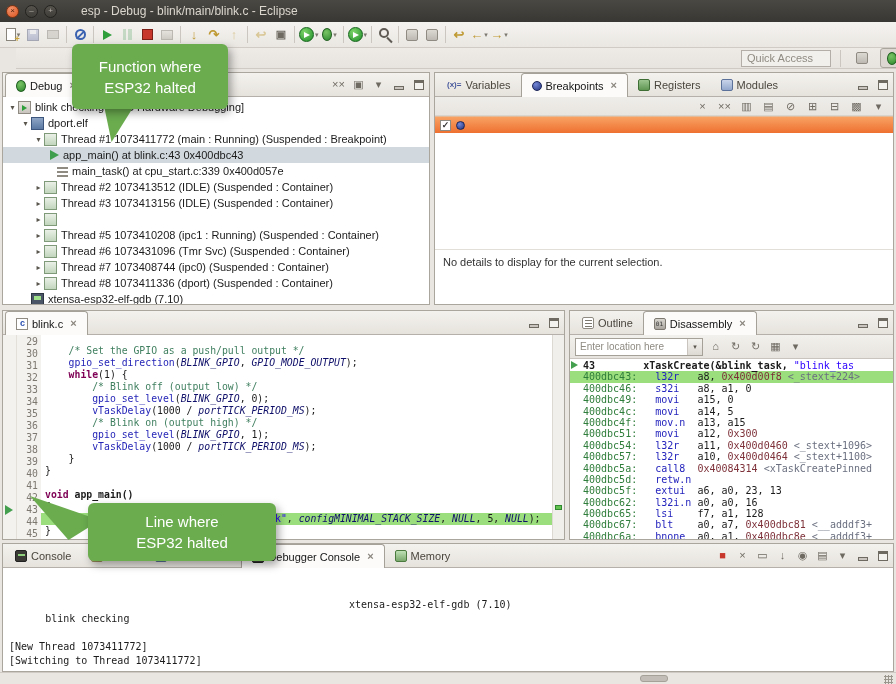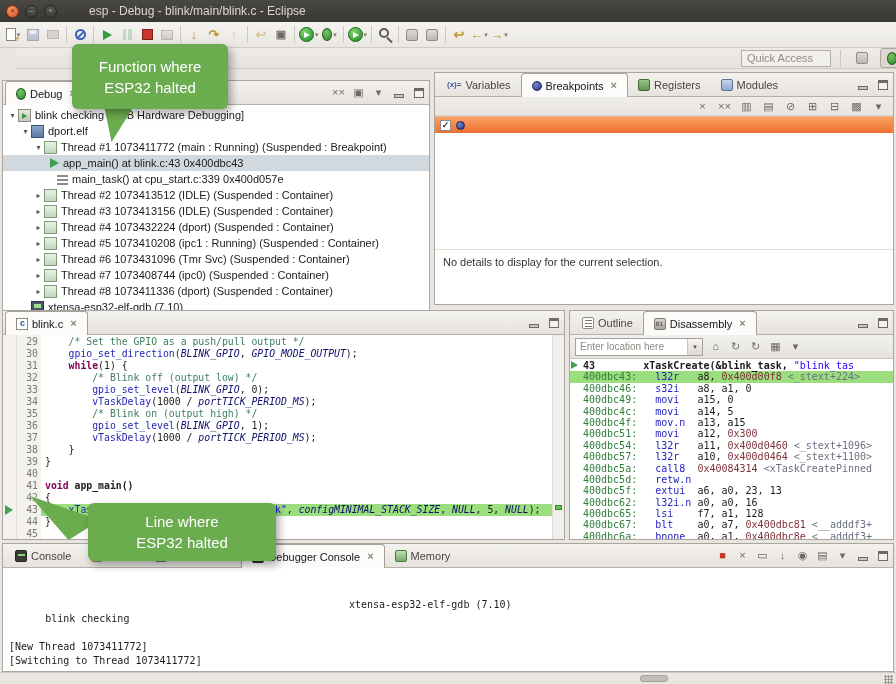--- a/index.html
+++ b/index.html
@@ -4,21 +4,21 @@
 <style>
 *{box-sizing:border-box}
 html,body{margin:0;padding:0}
 body{width:896px;height:684px;position:relative;overflow:hidden;background:#e9e6e1;font-family:"Liberation Sans",sans-serif;font-size:11px;color:#1b1b1b}
 
 
 #titlebar{position:absolute;left:0;top:0;width:896px;height:22px;background:linear-gradient(#4a4843,#393733);display:flex;align-items:center;color:#dbd7cf;font-size:12px}
 .wbtn{width:13px;height:13px;border-radius:50%;margin-left:6px;flex:none;display:flex;align-items:center;justify-content:center;font-size:8px;line-height:1}
 .wbtn.close{background:radial-gradient(circle at 35% 30%,#f2926b,#d9541f);border:1px solid #7e3413;color:#51200c}
 .wbtn.minmax{background:linear-gradient(#56534d,#3f3d38);border:1px solid #23221f;color:#b5b1a9}
-#title-text{margin-left:32px;white-space:nowrap}
+#title-text{margin-left:24px;white-space:nowrap}
 
 
 #toolbar1{position:absolute;left:0;top:22px;width:896px;height:26px;background:linear-gradient(#f5f3f0,#eae7e2);border-bottom:1px solid #d0ccc5;display:flex;align-items:center;padding:0 3px}
 #toolbar2{position:absolute;left:16px;top:48px;width:896px;height:21px;background:linear-gradient(#eeebe7,#e7e4df);border-bottom:1px solid #cfcbc4;display:flex;align-items:center;justify-content:flex-end;padding:0 8px;gap:6px}
 .tsep{width:1px;height:17px;background:#cbc7c0;margin:0 3px;flex:none}
 .ic{height:22px;min-width:20px;display:flex;align-items:center;justify-content:center;position:relative;border-radius:3px;padding:0 1px;flex:none}
 .ic .mini-dd{font-size:7px;color:#7d7971;margin-left:1px}
 .dis{opacity:.45}
 .g{font-size:13px;color:#6e6a62;font-weight:bold;line-height:1}
 .g.gold{color:#bf9a33}
@@ -95,21 +95,21 @@
 #bp-toolbar{position:absolute;left:0;top:24px;right:0;height:19px;display:flex;align-items:center;justify-content:flex-end;gap:9px;padding-right:8px;background:linear-gradient(#efede9,#e8e5e0);border-bottom:1px solid #d8d5cf}
 #bp-row{position:absolute;left:0;top:43px;right:0;height:17px;background:linear-gradient(#f8a263,var(--sel-orange,#ee7030));border-top:1px solid #e5bb97;display:flex;align-items:center;gap:5px;padding-left:5px;color:#fff;font-size:11px}
 .cbx{width:11px;height:11px;background:#fff;border:1px solid #8f8b83;display:flex;align-items:center;justify-content:center;font-size:9px;color:#333;font-weight:bold;line-height:1;flex:none}
 .bp-dot{width:9px;height:9px;border-radius:50%;background:radial-gradient(circle at 35% 30%,#7388d8,#25347c);border:1px solid #1a2458;flex:none}
 #bp-details{position:absolute;left:0;top:176px;right:0;bottom:0;border-top:1px solid #e2dfd8;padding:6px 0 0 8px;font-size:11px;color:#333;background:#fff}
 
 
 #editor-body{position:absolute;left:0;top:24px;right:0;bottom:0;display:flex;background:#fff}
 #ann-ruler{width:14px;background:#f4f2ef;border-right:1px solid #e3e0da;position:relative;flex:none}
 #lnum{width:24px;background:#f4f2ef;color:#7d7971;font-family:"DejaVu Sans Mono",monospace;font-size:9.8px;line-height:12px;text-align:right;padding:1px 3px 0 0;flex:none}
-#code{flex:1;position:relative;font-family:"DejaVu Sans Mono",monospace;font-size:9.8px;line-height:12px;white-space:pre;padding-top:1px;overflow:hidden;background:#fff}
+#code{flex:1;position:relative;font-family:"DejaVu Sans Mono",monospace;font-size:9.8px;line-height:12px;white-space:pre;padding-top:10px;overflow:hidden;background:#fff}
 .lnum-n{height:12px}
 .cline{height:12px;padding-left:4px}
 .cline.hl{background:var(--hl,#9ade7d)}
 #ovr{width:12px;background:#f1efeb;border-left:1px solid #dcd9d3;position:relative;flex:none}
 .ovr-mark{position:absolute;left:2px;width:7px;height:5px;background:#63c14f;border:1px solid #2f8a2f}
 .cur-arrow{position:absolute;left:2px;width:0;height:0;border-left:8px solid #44a04e;border-top:5px solid transparent;border-bottom:5px solid transparent}
 .cm{color:#3f7f5f}
 .kw{color:#7f0055;font-weight:bold}
 .str{color:#2a00ff}
 .mac{color:#10106a;font-style:italic}
@@ -258,21 +258,21 @@
   </div>
   <span class="tsep"></span>
   <span class="persp">
       <span class="sh-generic"></span>
     </span>
   <span class="persp active">
       <span class="sh-bug"></span>
     </span>
 </div>
 
-<div class="panel" id="debug-panel" style="left:2px;top:80px;width:428px;height:233px">
+<div class="panel" id="debug-panel" style="left:2px;top:72px;width:428px;height:233px">
   <div class="tabbar">
     <div class="tabs" id="debug-tabs">
         <div class="tab active">
           <span class="ticon ti-debug"></span>
           <span class="tlabel">Debug</span>
           <span class="tclose">×</span>
         </div>
       </div>
     <div class="viewbtns" id="debug-viewbtns">
         <span class="vb">××</span>
@@ -287,21 +287,21 @@
       </div>
   </div>
   <div id="debug-tree">
       <div class="trow" style="padding-left: 4px;"><span class="texp">▾</span><span class="tico tk-launch"></span><span class="tlabel">blink checking [GDB Hardware Debugging]</span></div>
       <div class="trow" style="padding-left: 17px;"><span class="texp">▾</span><span class="tico tk-program"></span><span class="tlabel">dport.elf</span></div>
       <div class="trow" style="padding-left: 30px;"><span class="texp">▾</span><span class="tico tk-thread"></span><span class="tlabel">Thread #1 1073411772 (main : Running) (Suspended : Breakpoint)</span></div>
       <div class="trow selected" style="padding-left: 36px;"><span class="texp"></span><span class="tico tk-frame-current"></span><span class="tlabel">app_main() at blink.c:43 0x400dbc43</span></div>
       <div class="trow" style="padding-left: 43px;"><span class="texp"></span><span class="tico tk-frame"></span><span class="tlabel">main_task() at cpu_start.c:339 0x400d057e</span></div>
       <div class="trow" style="padding-left: 30px;"><span class="texp">▸</span><span class="tico tk-thread"></span><span class="tlabel">Thread #2 1073413512 (IDLE) (Suspended : Container)</span></div>
       <div class="trow" style="padding-left: 30px;"><span class="texp">▸</span><span class="tico tk-thread"></span><span class="tlabel">Thread #3 1073413156 (IDLE) (Suspended : Container)</span></div>
-      <div class="trow" style="padding-left: 30px;"><span class="texp">▸</span><span class="tico tk-thread"></span><span class="tlabel">Thread #4 1073432224 (dport) (Suspended : Container)</span></div>
+      <div class="trow" style="padding-left: 30px;"><span class="texp">▸</span><span class="tico tk-thread"></span></div>
       <div class="trow" style="padding-left: 30px;"><span class="texp">▸</span><span class="tico tk-thread"></span><span class="tlabel">Thread #5 1073410208 (ipc1 : Running) (Suspended : Container)</span></div>
       <div class="trow" style="padding-left: 30px;"><span class="texp">▸</span><span class="tico tk-thread"></span><span class="tlabel">Thread #6 1073431096 (Tmr Svc) (Suspended : Container)</span></div>
       <div class="trow" style="padding-left: 30px;"><span class="texp">▸</span><span class="tico tk-thread"></span><span class="tlabel">Thread #7 1073408744 (ipc0) (Suspended : Container)</span></div>
       <div class="trow" style="padding-left: 30px;"><span class="texp">▸</span><span class="tico tk-thread"></span><span class="tlabel">Thread #8 1073411336 (dport) (Suspended : Container)</span></div>
       <div class="trow" style="padding-left: 17px;"><span class="texp"></span><span class="tico tk-gdb"></span><span class="tlabel">xtensa-esp32-elf-gdb (7.10)</span></div>
     </div>
 </div>
 
 <div class="panel" id="bp-panel" style="left:434px;top:72px;width:460px;height:233px">
   <div class="tabbar">

